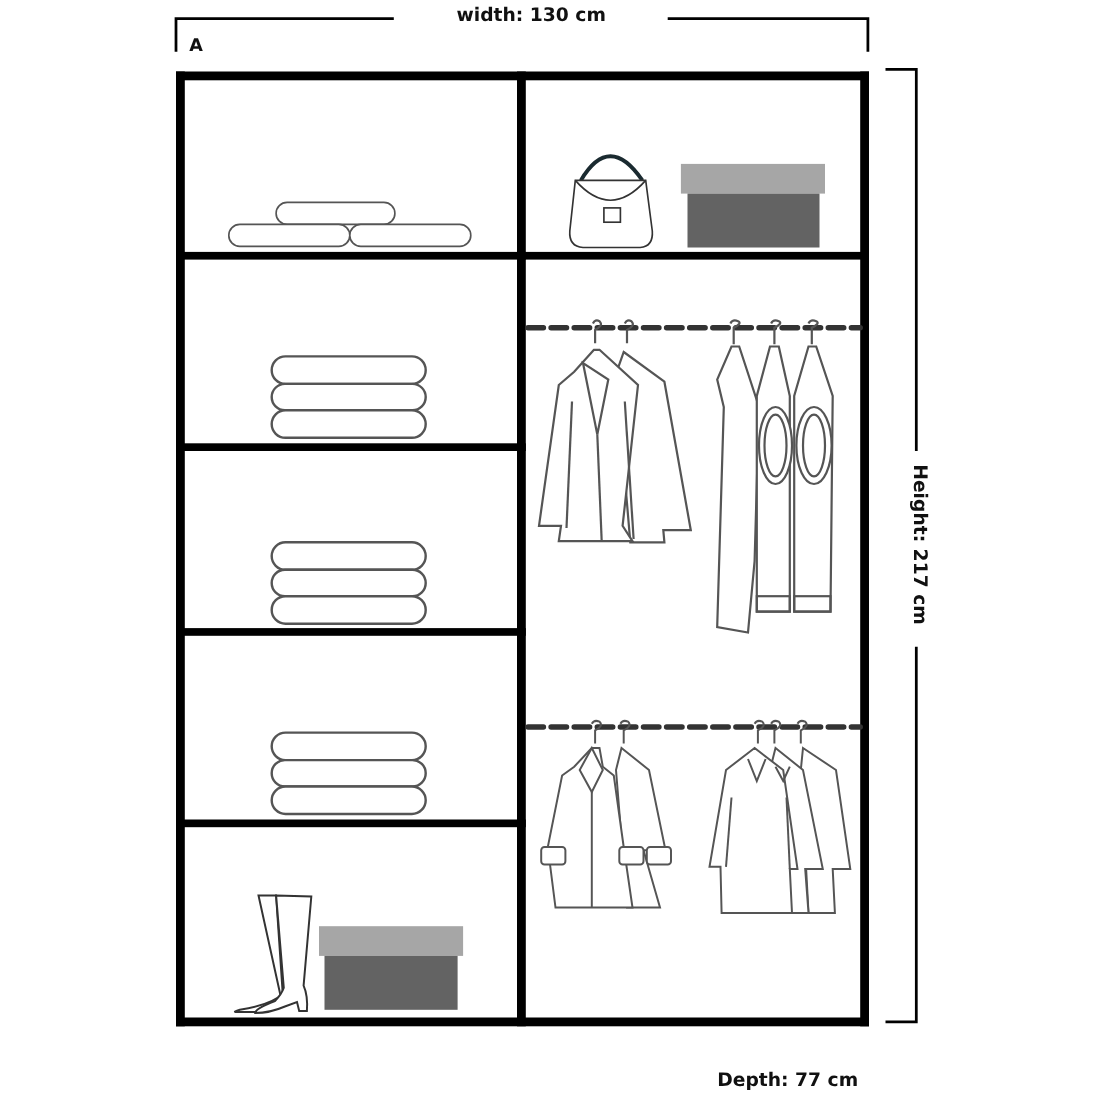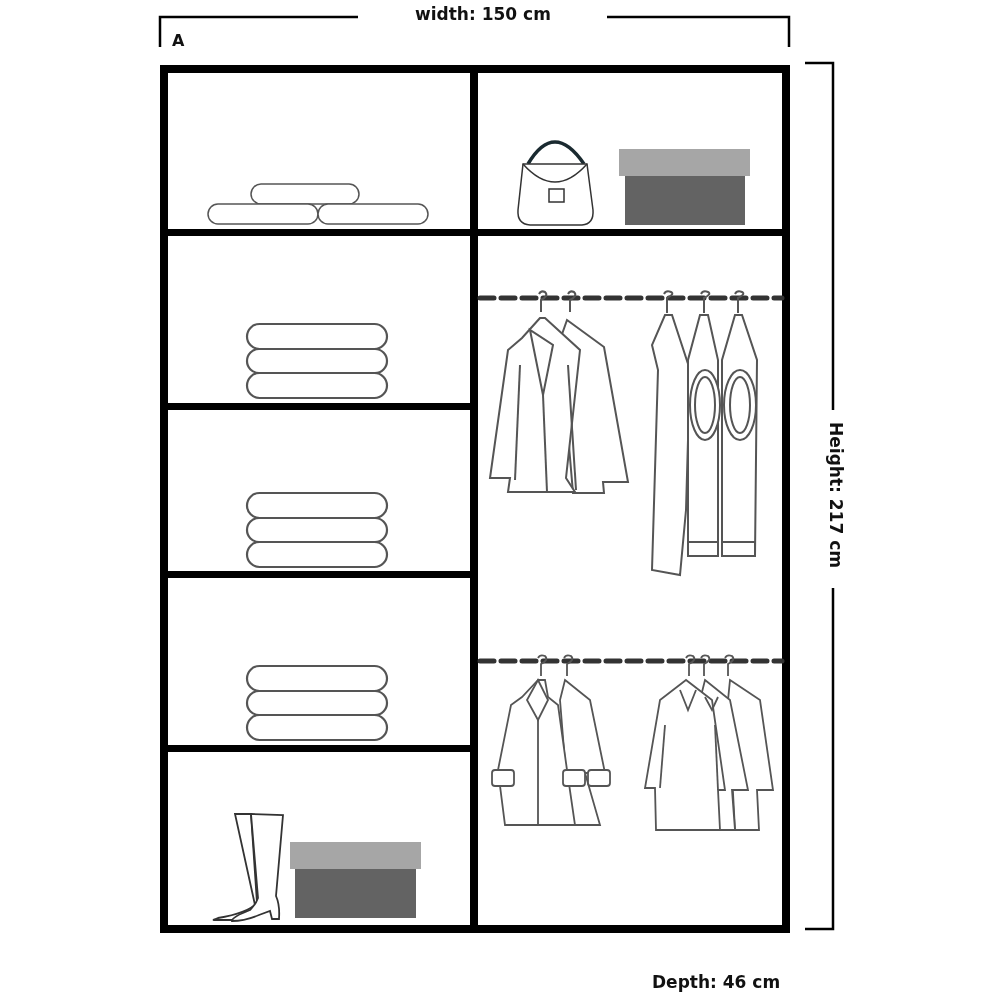--- a/index.html
+++ b/index.html
@@ -5,24 +5,24 @@
   html, body { margin:0; padding:0; background:#ffffff; }
   body { width:1000px; height:1000px; position:relative; overflow:hidden;
          font-family:"DejaVu Sans", sans-serif; }
   .abs { position:absolute; }
   .dimtext { font-weight:bold; font-size:17px; color:#111; white-space:nowrap; }
   svg { position:absolute; left:0; top:0; }
 </style>
 </head>
 <body>
 
-<div class="abs dimtext" style="left:415px; top:4px;">width: 150 cm</div>
+<div class="abs dimtext" style="left:415px; top:4px;">width: 130 cm</div>
 <div class="abs dimtext" style="left:172px; top:31px; font-size:16px;">A</div>
 <div class="abs dimtext" style="left:836px; top:495px; transform:translate(-50%,-50%) rotate(90deg);">Height: 217 cm</div>
-<div class="abs dimtext" style="left:652px; top:972px;">Depth: 46 cm</div>
+<div class="abs dimtext" style="left:652px; top:972px;">Depth: 77 cm</div>
 
 <svg width="1000" height="1000" viewBox="0 0 1000 1000">
 
   <g stroke="#000" stroke-width="2.5" fill="none">
     <polyline points="160,47 160,17 358,17"></polyline>
     <polyline points="607,17 789,17 789,47"></polyline>
   </g>
 
   <g stroke="#000" stroke-width="2.5" fill="none">
     <polyline points="805,63 833,63 833,410"></polyline>

